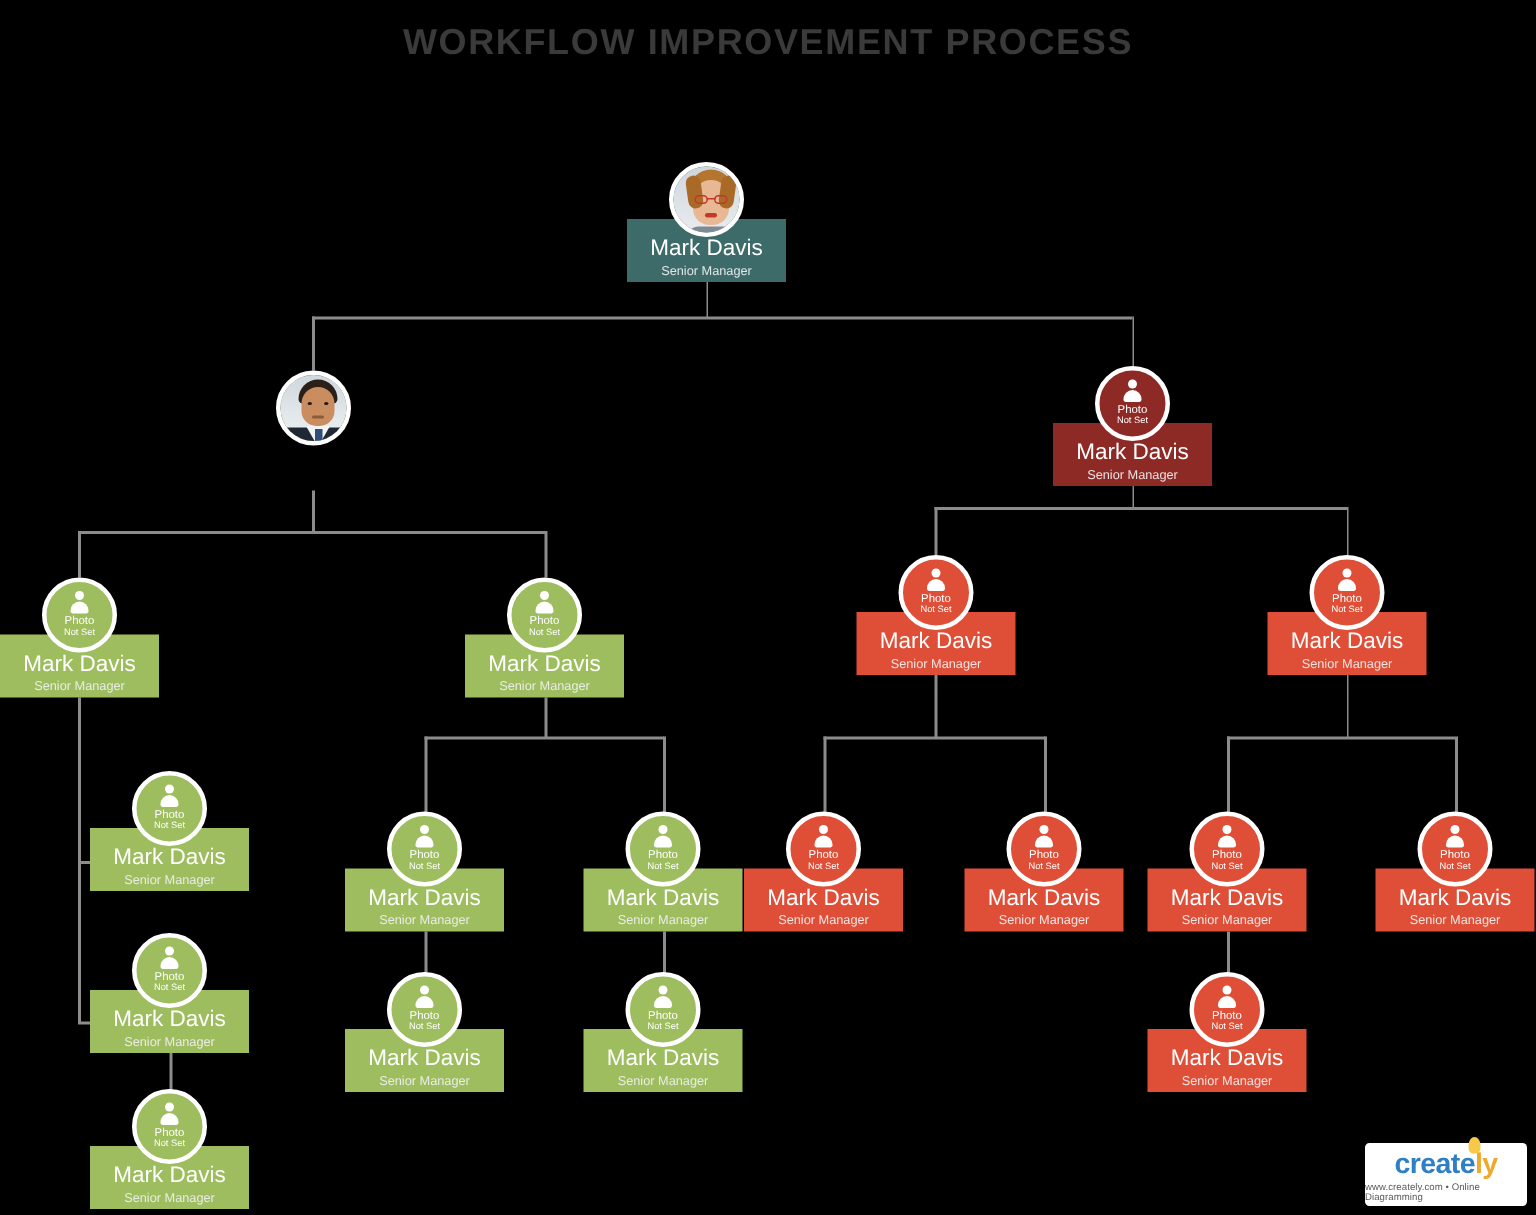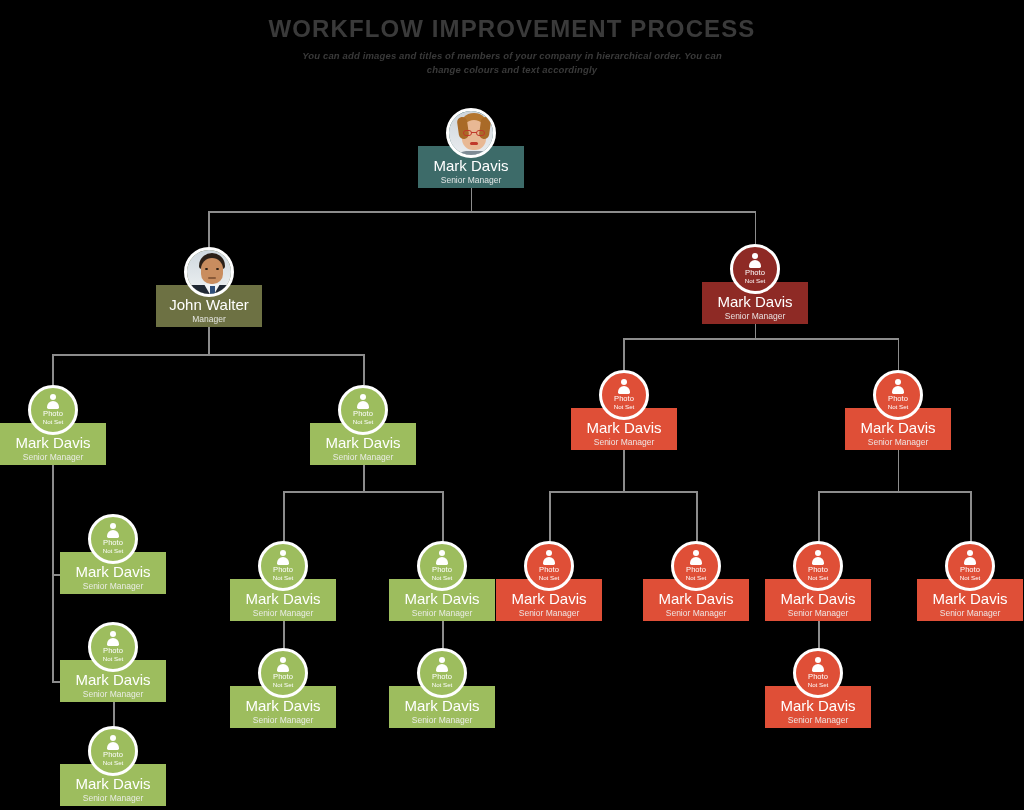--- a/index.html
+++ b/index.html
@@ -176,21 +176,20 @@
     letter-spacing: .05px;
   }
 </style>
 </head>
 <body>
 
 <div id="canvas">
 
   <div id="header">
     <h1 id="chart-title">WORKFLOW IMPROVEMENT PROCESS</h1>
-    <p id="chart-subtitle">You can add images and titles of members of your company in hierarchical order. You can change colours and text accordingly</p>
   </div>
 
   <div id="connector-layer">
       <div class="conn v" style="background: rgb(140, 140, 140); left: 470.5px; top: 188px; height: 24px;"></div>
       <div class="conn h" style="background: rgb(140, 140, 140); left: 208px; top: 211px; width: 547px;"></div>
       <div class="conn v" style="background: rgb(140, 140, 140); left: 208px; top: 211px; height: 36px;"></div>
       <div class="conn v" style="background: rgb(140, 140, 140); left: 754.5px; top: 211px; height: 33px;"></div>
       <div class="conn v" style="background: rgb(140, 140, 140); left: 208px; top: 327px; height: 28px;"></div>
       <div class="conn h" style="background: rgb(140, 140, 140); left: 52px; top: 354px; width: 312px;"></div>
       <div class="conn v" style="background: rgb(140, 140, 140); left: 52px; top: 354px; height: 31px;"></div>
@@ -234,24 +233,20 @@
             <div style="position:absolute;left:31px;top:6px;width:10px;height:22px;border-radius:6px;background:#a96a27;transform:rotate(8deg);"></div>
             <div style="position:absolute;left:14px;top:19px;width:9px;height:6px;border:1.2px solid #c0392b;border-radius:3px;"></div>
             <div style="position:absolute;left:27px;top:19px;width:9px;height:6px;border:1.2px solid #c0392b;border-radius:3px;"></div>
             <div style="position:absolute;left:22px;top:21px;width:6px;height:1.2px;background:#c0392b;"></div>
             <div style="position:absolute;left:21px;top:31px;width:8px;height:3.4px;border-radius:2px;background:#c0392b;"></div>
             <div style="position:absolute;left:8px;top:40px;width:34px;height:12px;border-radius:9px 9px 0 0;background:#7e8b95;"></div>
           </div>
         </div>
       </div>
       <div class="node" style="left: 156px; top: 247px; width: 106px; height: 80px;">
-        <div class="box" style="background: rgb(109, 113, 67);">
-          <div class="nm">John Walter</div>
-          <div class="ti">Manager</div>
-        </div>
         <div class="avatar photo" style="background: rgb(109, 113, 67);">
           <div class="portrait" style="background:linear-gradient(#cfd8de,#eef1f3);">
             <div style="position:absolute;left:12px;top:3px;width:26px;height:16px;border-radius:13px 13px 3px 3px;background:#2b2018;"></div>
             <div style="position:absolute;left:14px;top:8px;width:22px;height:26px;border-radius:11px 11px 10px 10px;background:#c98d5f;"></div>
             <div style="position:absolute;left:18px;top:18px;width:3px;height:2px;border-radius:50%;background:#241a12;"></div>
             <div style="position:absolute;left:29px;top:18px;width:3px;height:2px;border-radius:50%;background:#241a12;"></div>
             <div style="position:absolute;left:21px;top:27px;width:8px;height:2px;border-radius:1px;background:#8a5a39;"></div>
             <div style="position:absolute;left:4px;top:35px;width:42px;height:17px;background:#202833;"></div>
             <div style="position:absolute;left:17px;top:34px;width:16px;height:14px;background:#f1f3f5;clip-path:polygon(50% 100%,0 0,100% 0);"></div>
             <div style="position:absolute;left:22.5px;top:36px;width:5px;height:14px;background:#2f4f7a;"></div>
@@ -440,14 +435,21 @@
           <div class="ti">Senior Manager</div>
         </div>
         <div class="avatar" style="background: rgb(223, 79, 55);">
           <div class="silhouette"></div>
           <div class="ph1">Photo</div>
           <div class="ph2">Not Set</div>
         </div>
       </div>
     </div>
 
+  <div id="creately-logo">
+    <div id="creately-wordmark">
+      <span>create</span><span class="ly">ly</span>
+      <span id="creately-bulb"></span>
+    </div>
+    <div id="creately-tagline">www.creately.com • Online Diagramming</div>
+  </div>
 
 </div>
 
 </body></html>

